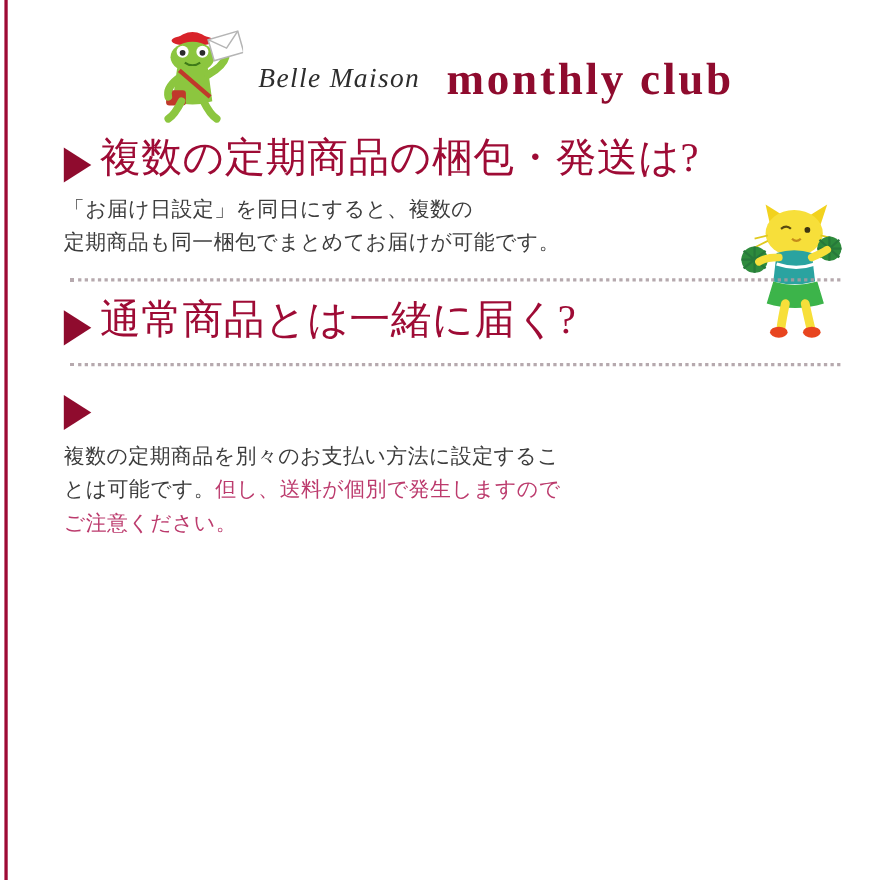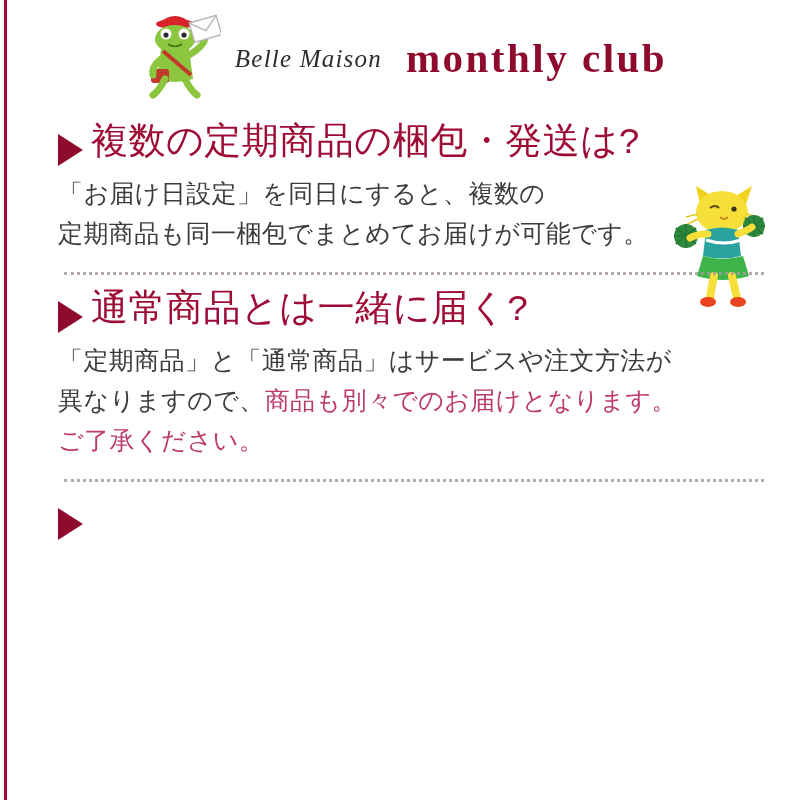--- a/index.html
+++ b/index.html
@@ -32,21 +32,21 @@
     background: #ffffff;
     left: 0;
     width: 4px;
   }
 
   
   .header {
     position: relative;
     height: 122px;
     display: flex;
-    align-items: center;
+    align-items: flex-end;
     justify-content: center;
     padding-left: 2px;
   }
   .header-inner {
     display: flex;
     align-items: center;
     gap: 14px;
     transform: translateY(-4px);
   }
   .frog-mascot {
@@ -92,31 +92,31 @@
   .tri {
     width: 0;
     height: 0;
     border-left: 25px solid #8f0b2e;
     border-top: 16px solid transparent;
     border-bottom: 16px solid transparent;
     margin-top: 12px;
     flex: 0 0 auto;
   }
   .q-text {
-    font-family: Liberation Mono, monospace;
+    font-family: Liberation Serif, serif;
     font-size: 37px;
     font-weight: 500;
     color: #9e0b35;
     letter-spacing: 0.5px;
     line-height: 1.18;
     white-space: nowrap;
   }
   .a-text {
-    font-family: Liberation Mono, monospace;
-    font-size: 25px;
+    font-family: Liberation Serif, serif;
+    font-size: 19px;
     color: #3c3c3c;
     line-height: 1.6;
     letter-spacing: 0.4px;
   }
   .a-text .hl {
     color: #bc3b6d;
   }
   .a-text .row {
     white-space: nowrap;
   }
@@ -234,29 +234,29 @@
       </div>
     </div>
 
     <div class="divider"></div>
 
     <div class="qa">
       <div class="q-line">
         <div class="tri"></div>
         <div class="q-text">通常商品とは一緒に届く?</div>
       </div>
-      <div class="a-text">
-        <div class="row"><span>「定期商品」と「通常商品」はサービスや注文方法が</span></div>
-        <div class="row"><span>異なりますので、</span><span class="hl">商品も別々でのお届けとなります。</span></div>
-        <div class="row"><span class="hl">ご了承ください。</span></div>
-      </div>
     </div>
 
     <div class="divider"></div>
 
     <div class="qa">
       <div class="q-line">
         <div class="tri"></div>
       </div>
+      <div class="a-text">
+        <div class="row"><span>複数の定期商品を別々のお支払い方法に設定するこ</span></div>
+        <div class="row"><span>とは可能です。</span><span class="hl">但し、送料が個別で発生しますので</span></div>
+        <div class="row"><span class="hl">ご注意ください。</span></div>
+      </div>
     </div>
 
   </div>
 </div>
 
 </body></html>

